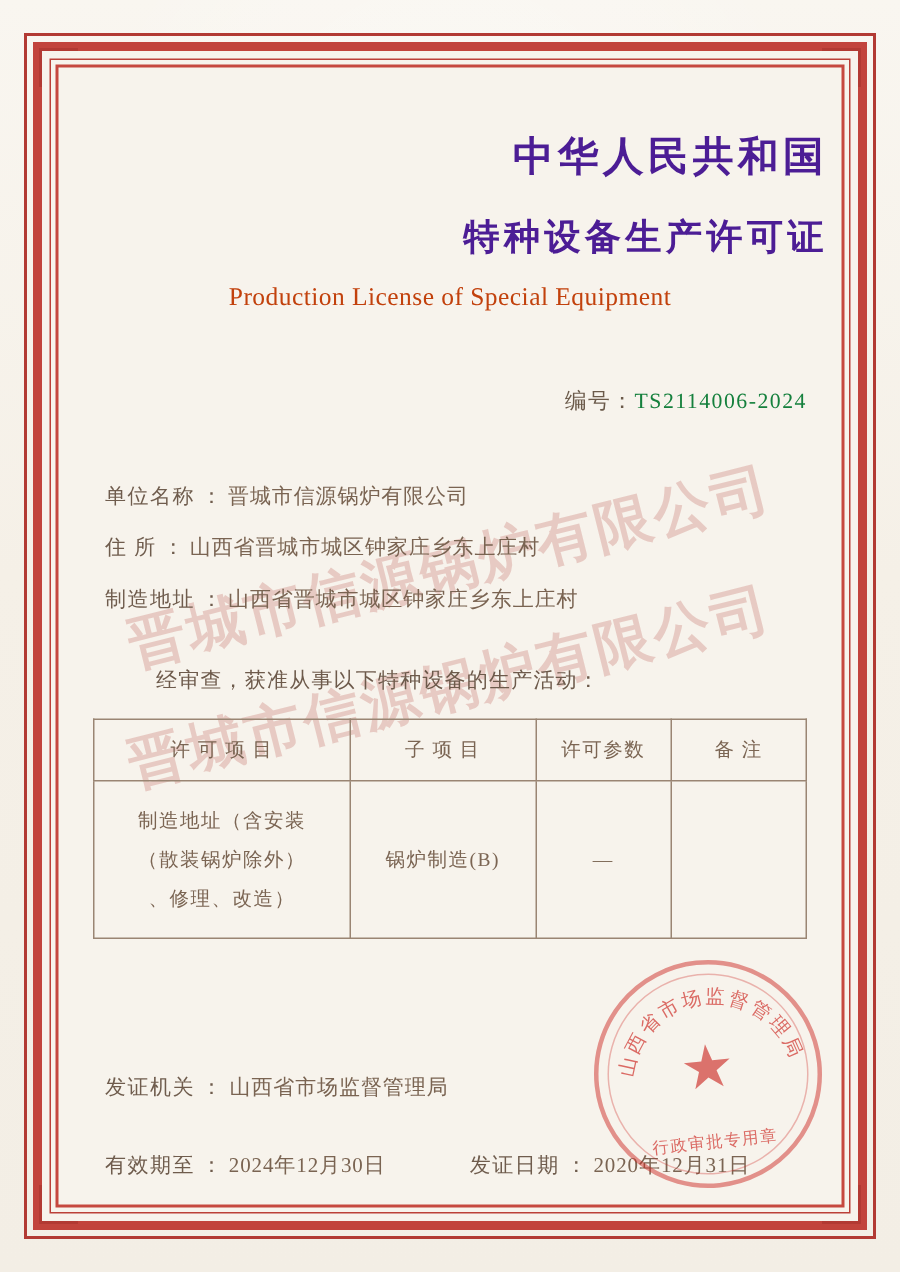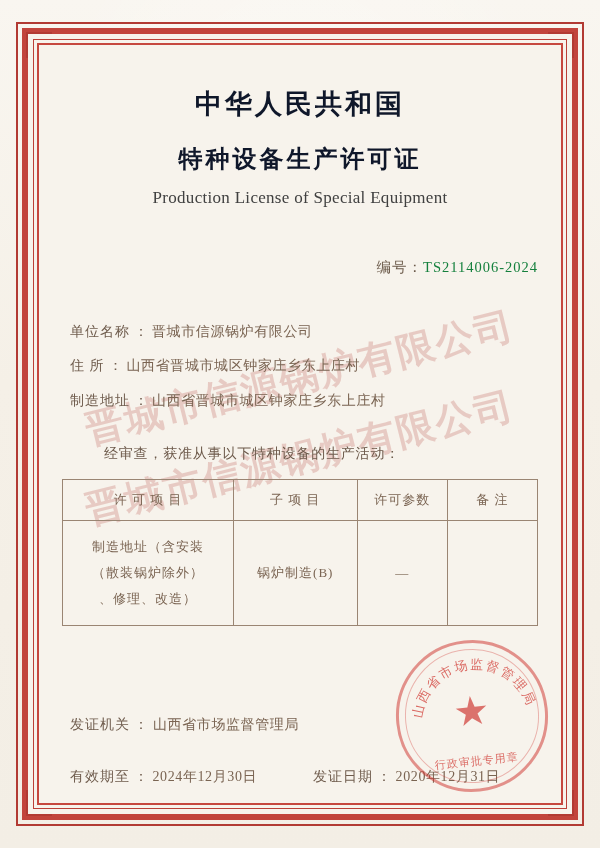--- a/index.html
+++ b/index.html
@@ -97,39 +97,39 @@
     position: absolute;
     left: 48px;
     top: 54px;
     right: 48px;
     bottom: 54px;
     box-sizing: border-box;
   }
 
   
   .title-cn1, .title-cn2 {
-    text-align: center;
-    color: #0f172a;
+    text-align: right;
+    color: #4c1d95;
     font-weight: bold;
     letter-spacing: 3px;
     font-family: "Liberation Serif", "DejaVu Serif", serif;
   }
   .title-cn1 {
     font-size: 27px;
     margin-top: 34px;
     line-height: 1.25;
   }
   .title-cn2 {
     font-size: 24px;
     margin-top: 22px;
     line-height: 1.25;
   }
   .title-en1, .title-en2 {
     text-align: center;
-    color: #404040;
+    color: #c2410c;
     font-size: 17px;
     font-family: "Liberation Serif", "DejaVu Serif", serif;
     letter-spacing: 0.3px;
   }
   .title-en1 { margin-top: 14px; }
   .title-en2 { margin-top: 8px; }
 
   
   .serial-row {
     margin-top: 50px;

